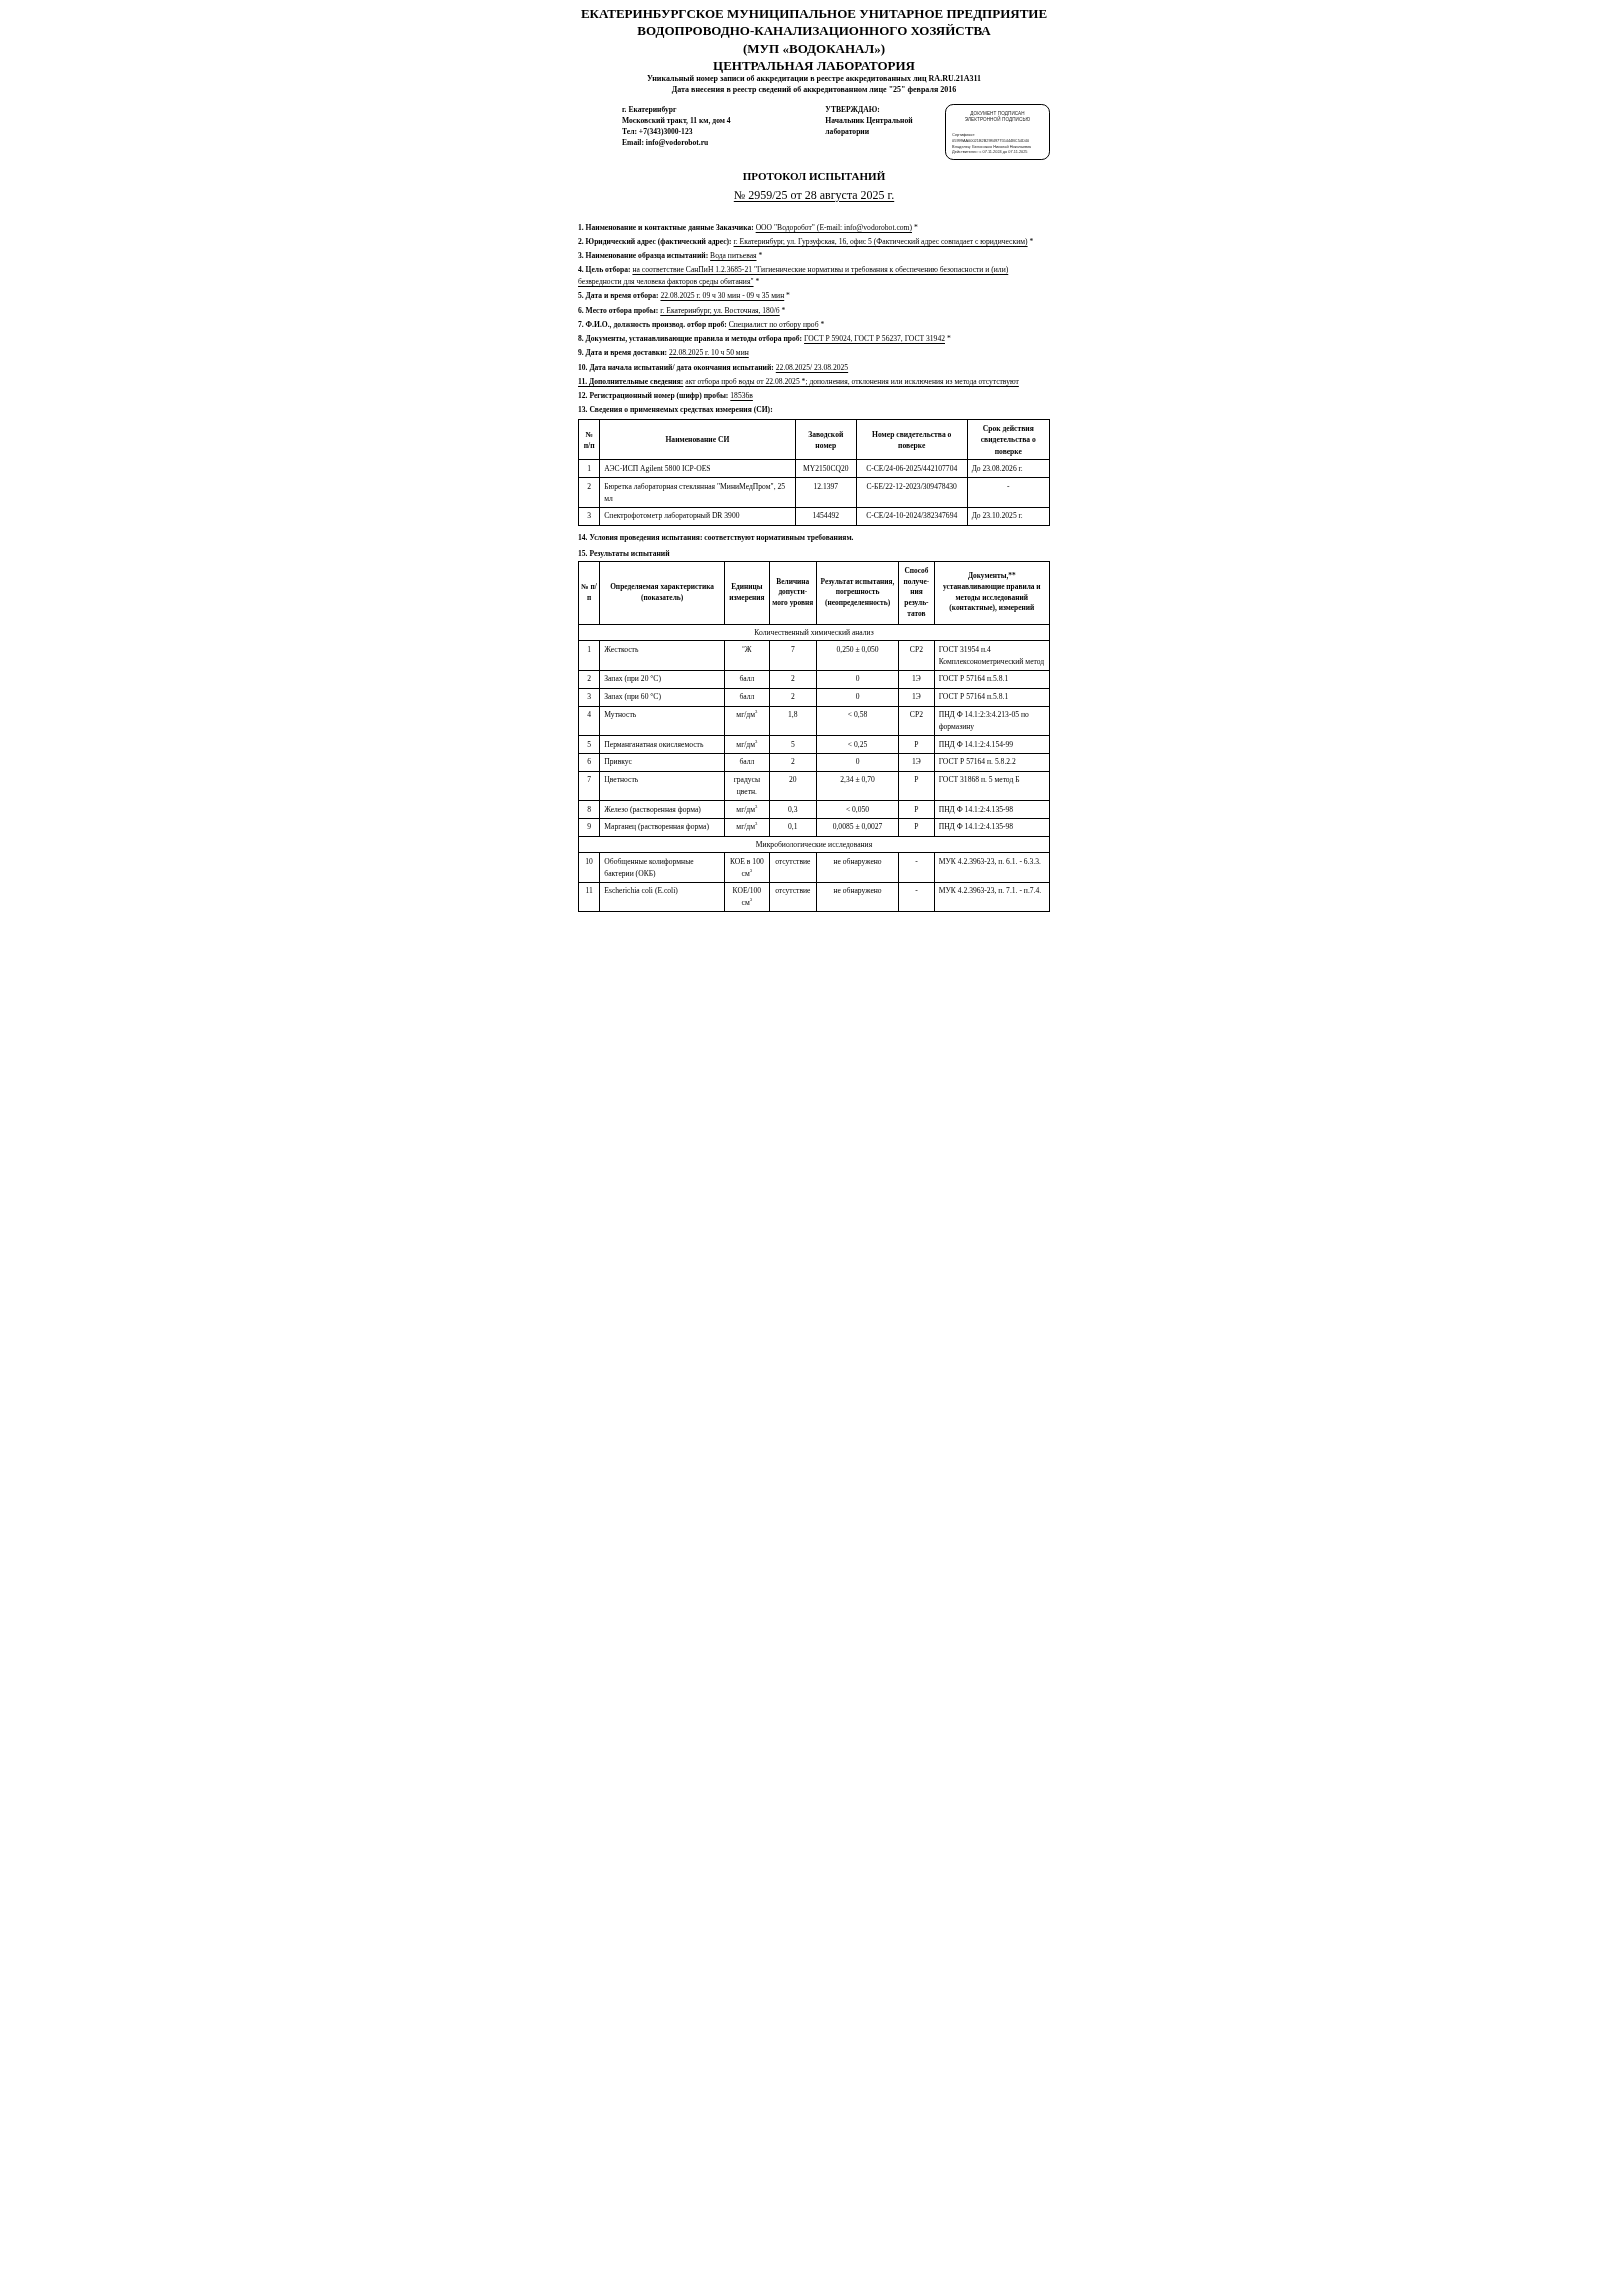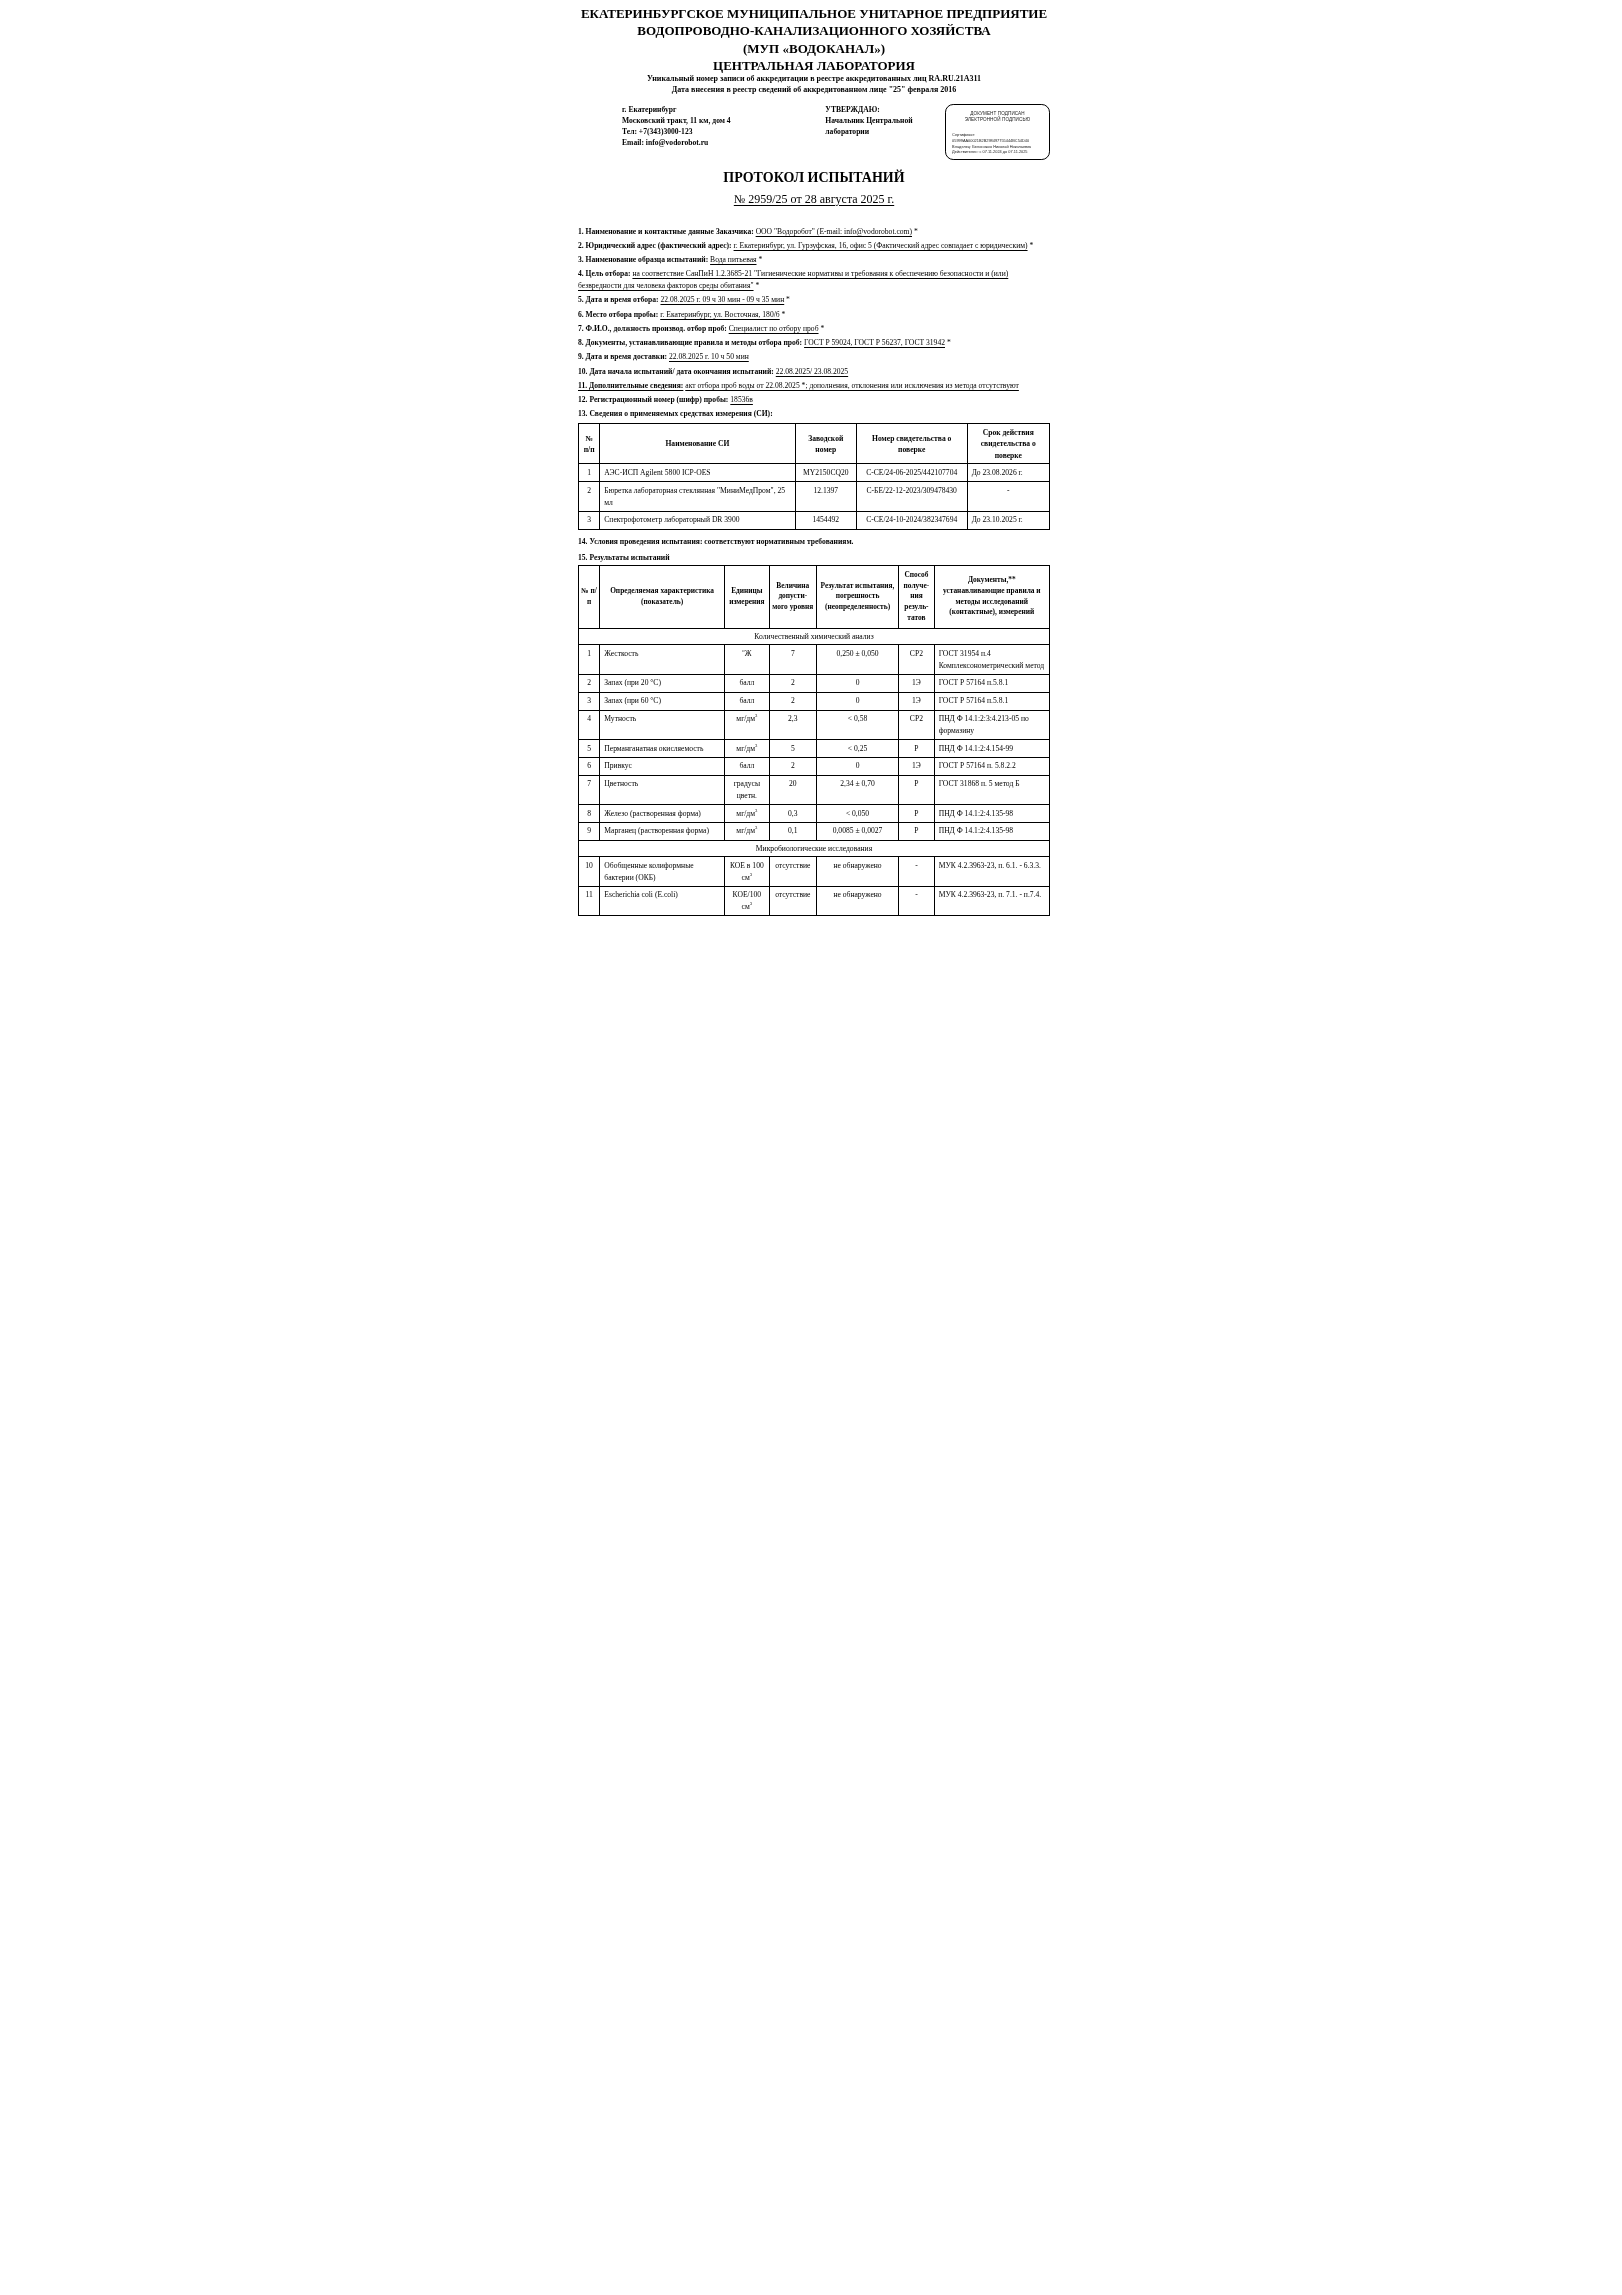--- a/index.html
+++ b/index.html
@@ -19,21 +19,21 @@
   .stamp{
     flex:0 0 105px;box-sizing:border-box;border:1.8px solid #000;border-radius:8.2px;
     padding:4.1px 6.1px 4.1px;min-height:50px;color:#1c1c1c;
     font-family:"Liberation Sans","DejaVu Sans",sans-serif;
   }
   .stamp-title{text-align:center;font-size:4.6px;line-height:1.4;letter-spacing:0.1px;margin:2px 0 8.2px;}
   .stamp-info{font-size:3.9px;line-height:1.5;}
   .stamp-info div{white-space:nowrap;}
   
   .titleblock{text-align:center;margin-top:9.2px;}
-  .doctitle{font-size:14px;font-weight:bold;margin:6px;}
+  .doctitle{font-size:11px;font-weight:bold;margin:6px;}
   .subtitle{font-size:12px;margin-top:0;}
   
   .items{margin-top:19px;}
   p.item{font-size:7.6px;line-height:1.55;margin:2.5px 0;}
   .item .lbl{font-weight:bold;}
   .u{text-decoration:underline;text-decoration-thickness:0.8px;text-underline-offset:2px;}
   p.item.allu .lbl{text-decoration:underline;text-decoration-thickness:0.8px;text-underline-offset:2px;}
   p.bolditem{font-weight:bold;font-size:7.6px;margin:7.1px 0 3.1px;}
   
   table{width:100%;border-collapse:collapse;table-layout:fixed;}
@@ -208,21 +208,21 @@
         <td class="tc"><sup></sup><span>балл</span><sup></sup></td>
         <td class="tc">2</td>
         <td class="tc">0</td>
         <td class="tc">1Э</td>
         <td class="tl">ГОСТ Р 57164 п.5.8.1</td>
       </tr>
       <tr>
         <td class="tc">4</td>
         <td class="tl">Мутность</td>
         <td class="tc"><sup></sup><span>мг/дм</span><sup>3</sup></td>
-        <td class="tc">2,3</td>
+        <td class="tc">1,8</td>
         <td class="tc">&lt; 0,58</td>
         <td class="tc">СР2</td>
         <td class="tl">ПНД Ф 14.1:2:3:4.213-05 по формазину</td>
       </tr>
       <tr>
         <td class="tc">5</td>
         <td class="tl">Перманганатная окисляемость</td>
         <td class="tc"><sup></sup><span>мг/дм</span><sup>3</sup></td>
         <td class="tc">5</td>
         <td class="tc">&lt; 0,25</td>

